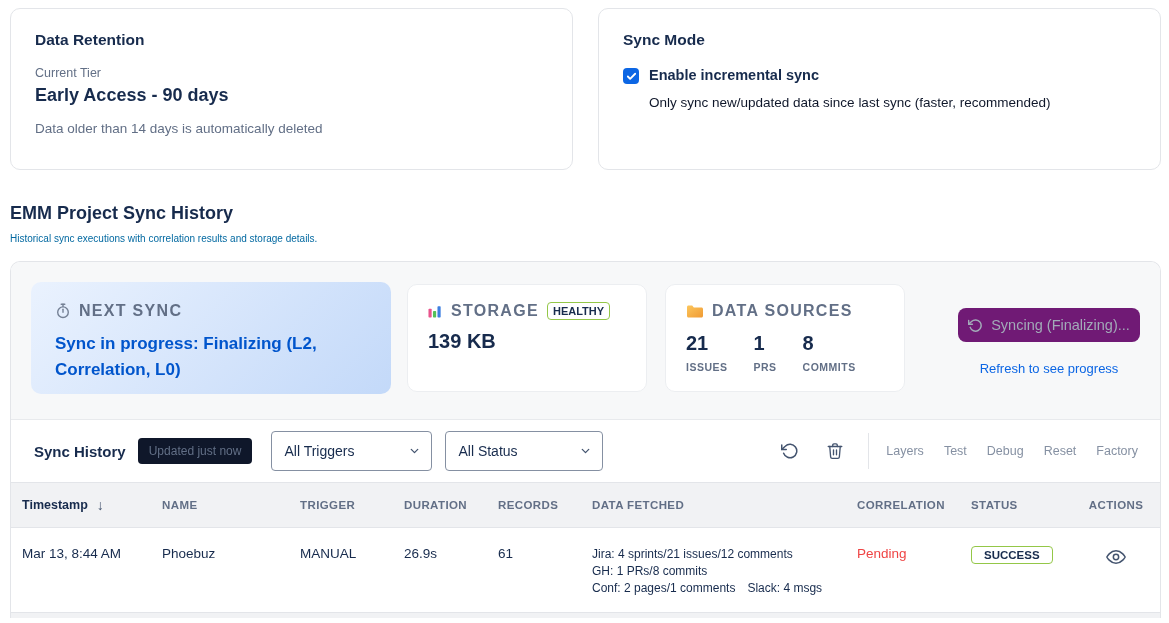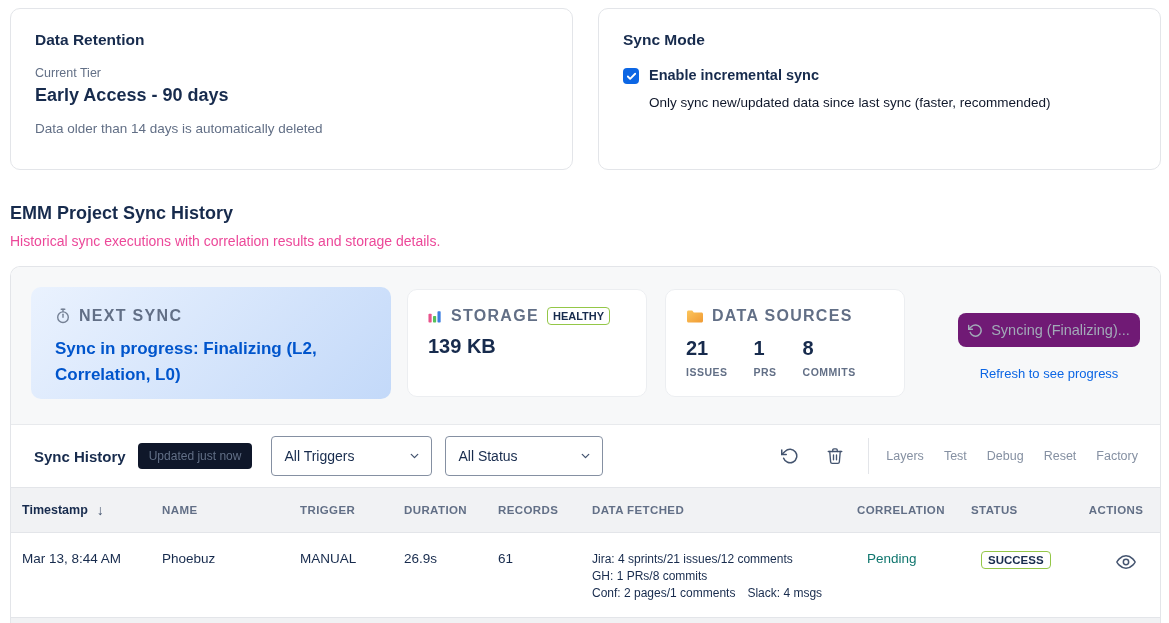--- a/index.html
+++ b/index.html
@@ -15,21 +15,21 @@
   .card-note { margin-top:15px; font-size:13.5px; color:#626f86; }
 
   .cb-row { display:flex; align-items:flex-start; margin-top:18px; }
   .checkbox { width:16px; height:16px; border-radius:4px; background:#0c66e4;
     display:flex; align-items:center; justify-content:center; flex:none; margin-top:1px; cursor:pointer; }
   .cb-text { margin-left:10px; }
   .cb-label { font-size:14.5px; font-weight:700; color:#172b4d; cursor:pointer; }
   .cb-desc { margin-top:12px; font-size:13.5px; color:#0f172a; }
 
   .page-title { margin:33px 0 0 10px; font-size:18px; font-weight:700; color:#172b4d; }
-  .page-subtitle { margin:9px 0 0 10px; font-size:14px; color:#ec4899; }
+  .page-subtitle { margin:9px 0 0 10px; font-size:10px; color:#0369a1; }
 
   .panel { margin:17px 8px 0 10px; border:1px solid #e3e5e9; border-bottom:none;
     border-radius:10px 10px 0 0; overflow:hidden; background:#fff; }
 
   .status-section { background:#f7f8f9; padding:20px; display:flex; align-items:flex-start;
     height:158px; border-bottom:1px solid #e8eaed; }
   .next-sync { width:360px; height:112px; border-radius:10px; padding:20px 24px;
     background:linear-gradient(135deg,#eaf2fe 0%,#c3d9f9 100%); }
   .mini-label-row { display:flex; align-items:center; gap:8px; }
   .mini-label { font-size:16px; font-weight:700; letter-spacing:1.3px; color:#626f86; }
@@ -76,23 +76,23 @@
   .trow { height:84px; display:flex; align-items:flex-start; padding-top:18px; background:#fff; }
   .c1{width:151px; padding-left:11px;} .c2{width:138px;} .c3{width:104px;} .c4{width:94px;}
   .c5{width:94px;} .c6{width:265px;} .c7{width:114px;} .c8{width:111px;} .c9{width:68px; text-align:center;}
   .hcell { font-size:11.5px; font-weight:600; letter-spacing:.4px; color:#626f86; }
   .hcell.sortable { font-size:12.5px; font-weight:700; letter-spacing:0; color:#172b4d;
     display:flex; align-items:center; gap:9px; cursor:pointer; }
   .sort-arrow { font-size:14px; color:#44546f; font-weight:400; }
   .cell { font-size:13.5px; color:#172b4d; }
   .fetched-line { font-size:12px; color:#172b4d; line-height:17px; }
   .fetched-gap { margin-left:12px; }
-  .pending { color:#0f766e;margin-left:10px; }
+  .pending { color:#ef4444; }
   .badge-success { display:inline-block; font-size:11.5px; font-weight:700; color:#172b4d;
-    border:1.5px solid #94c748; border-radius:4px; padding:2px 6px; background:#fff; }
+    border:1.5px solid #94c748; border-radius:4px; padding:2px 12px; background:#fff; }
   .eye-btn { background:none; border:none; cursor:pointer; color:#44546f; padding:0; margin-top:1px; }
   .footer-strip { height:6px; background:#f1f2f4; border-top:1px solid #e3e5e9; }
 </style>
 </head>
 <body>
 
 <div class="top-cards">
   <div class="card">
     <div class="card-title">Data Retention</div>
     <div class="tier-label">Current Tier</div>

